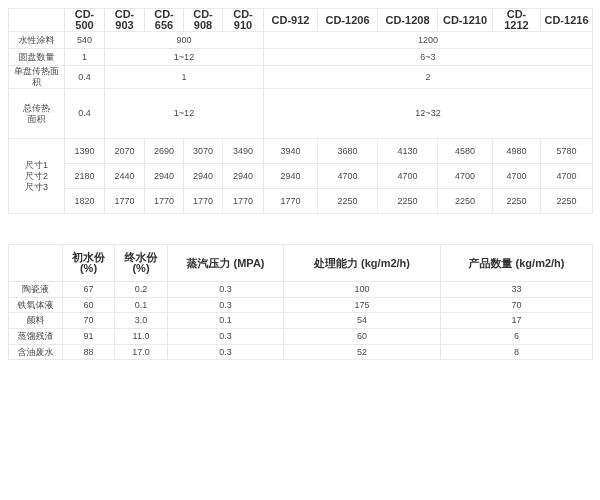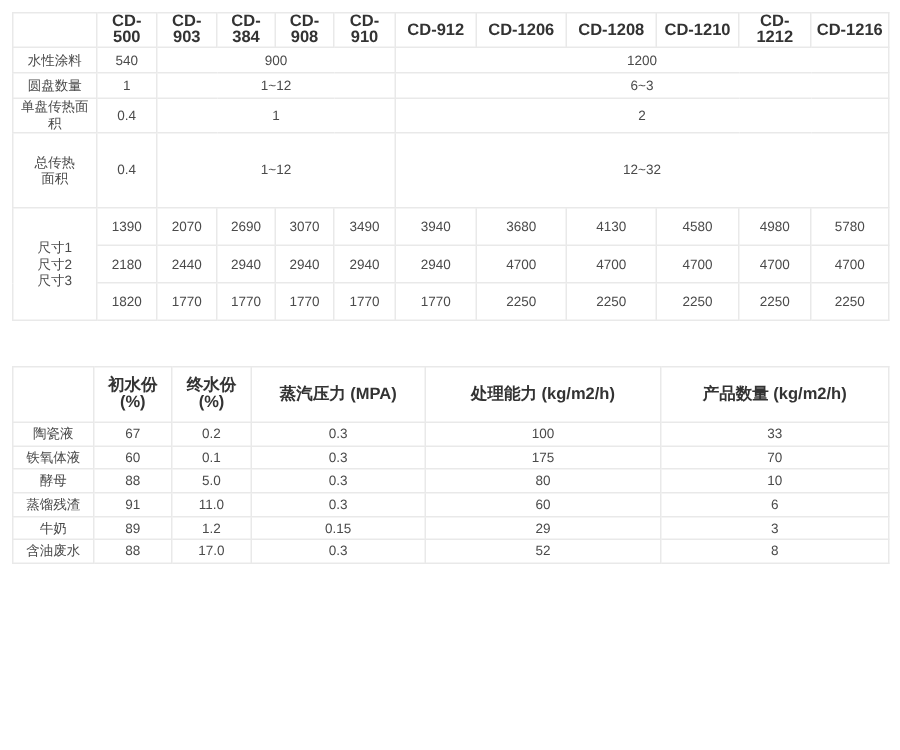--- a/index.html
+++ b/index.html
@@ -42,21 +42,21 @@
       <col style="width:60px">
     <col style="width:55px">
       <col style="width:48px">
       <col style="width:52px">
   </colgroup>
   <tbody>
       <tr class="h17">
         <th></th>
         <th>CD-500</th>
         <th>CD-903</th>
-        <th>CD-384</th>
+        <th>CD-656</th>
         <th>CD-908</th>
         <th>CD-910</th>
         <th>CD-912</th>
         <th>CD-1206</th>
         <th>CD-1208</th>
         <th>CD-1210</th>
         <th>CD-1212</th>
         <th>CD-1216</th>
       </tr>
       <tr class="h17">
@@ -159,42 +159,34 @@
       </tr>
       <tr class="h16">
         <td>铁氧体液</td>
         <td>60</td>
         <td>0.1</td>
         <td>0.3</td>
         <td>175</td>
         <td>70</td>
       </tr>
       <tr class="h16">
-        <td>酵母</td>
-        <td>88</td>
-        <td>5.0</td>
-        <td>0.3</td>
-        <td>80</td>
-        <td>10</td>
+        <td>颜料</td>
+        <td>70</td>
+        <td>3.0</td>
+        <td>0.1</td>
+        <td>54</td>
+        <td>17</td>
       </tr>
       <tr class="h16">
         <td>蒸馏残渣</td>
         <td>91</td>
         <td>11.0</td>
         <td>0.3</td>
         <td>60</td>
         <td>6</td>
-      </tr>
-      <tr class="h16">
-        <td>牛奶</td>
-        <td>89</td>
-        <td>1.2</td>
-        <td>0.15</td>
-        <td>29</td>
-        <td>3</td>
       </tr>
       <tr class="h16">
         <td>含油废水</td>
         <td>88</td>
         <td>17.0</td>
         <td>0.3</td>
         <td>52</td>
         <td>8</td>
       </tr>
     </tbody>

